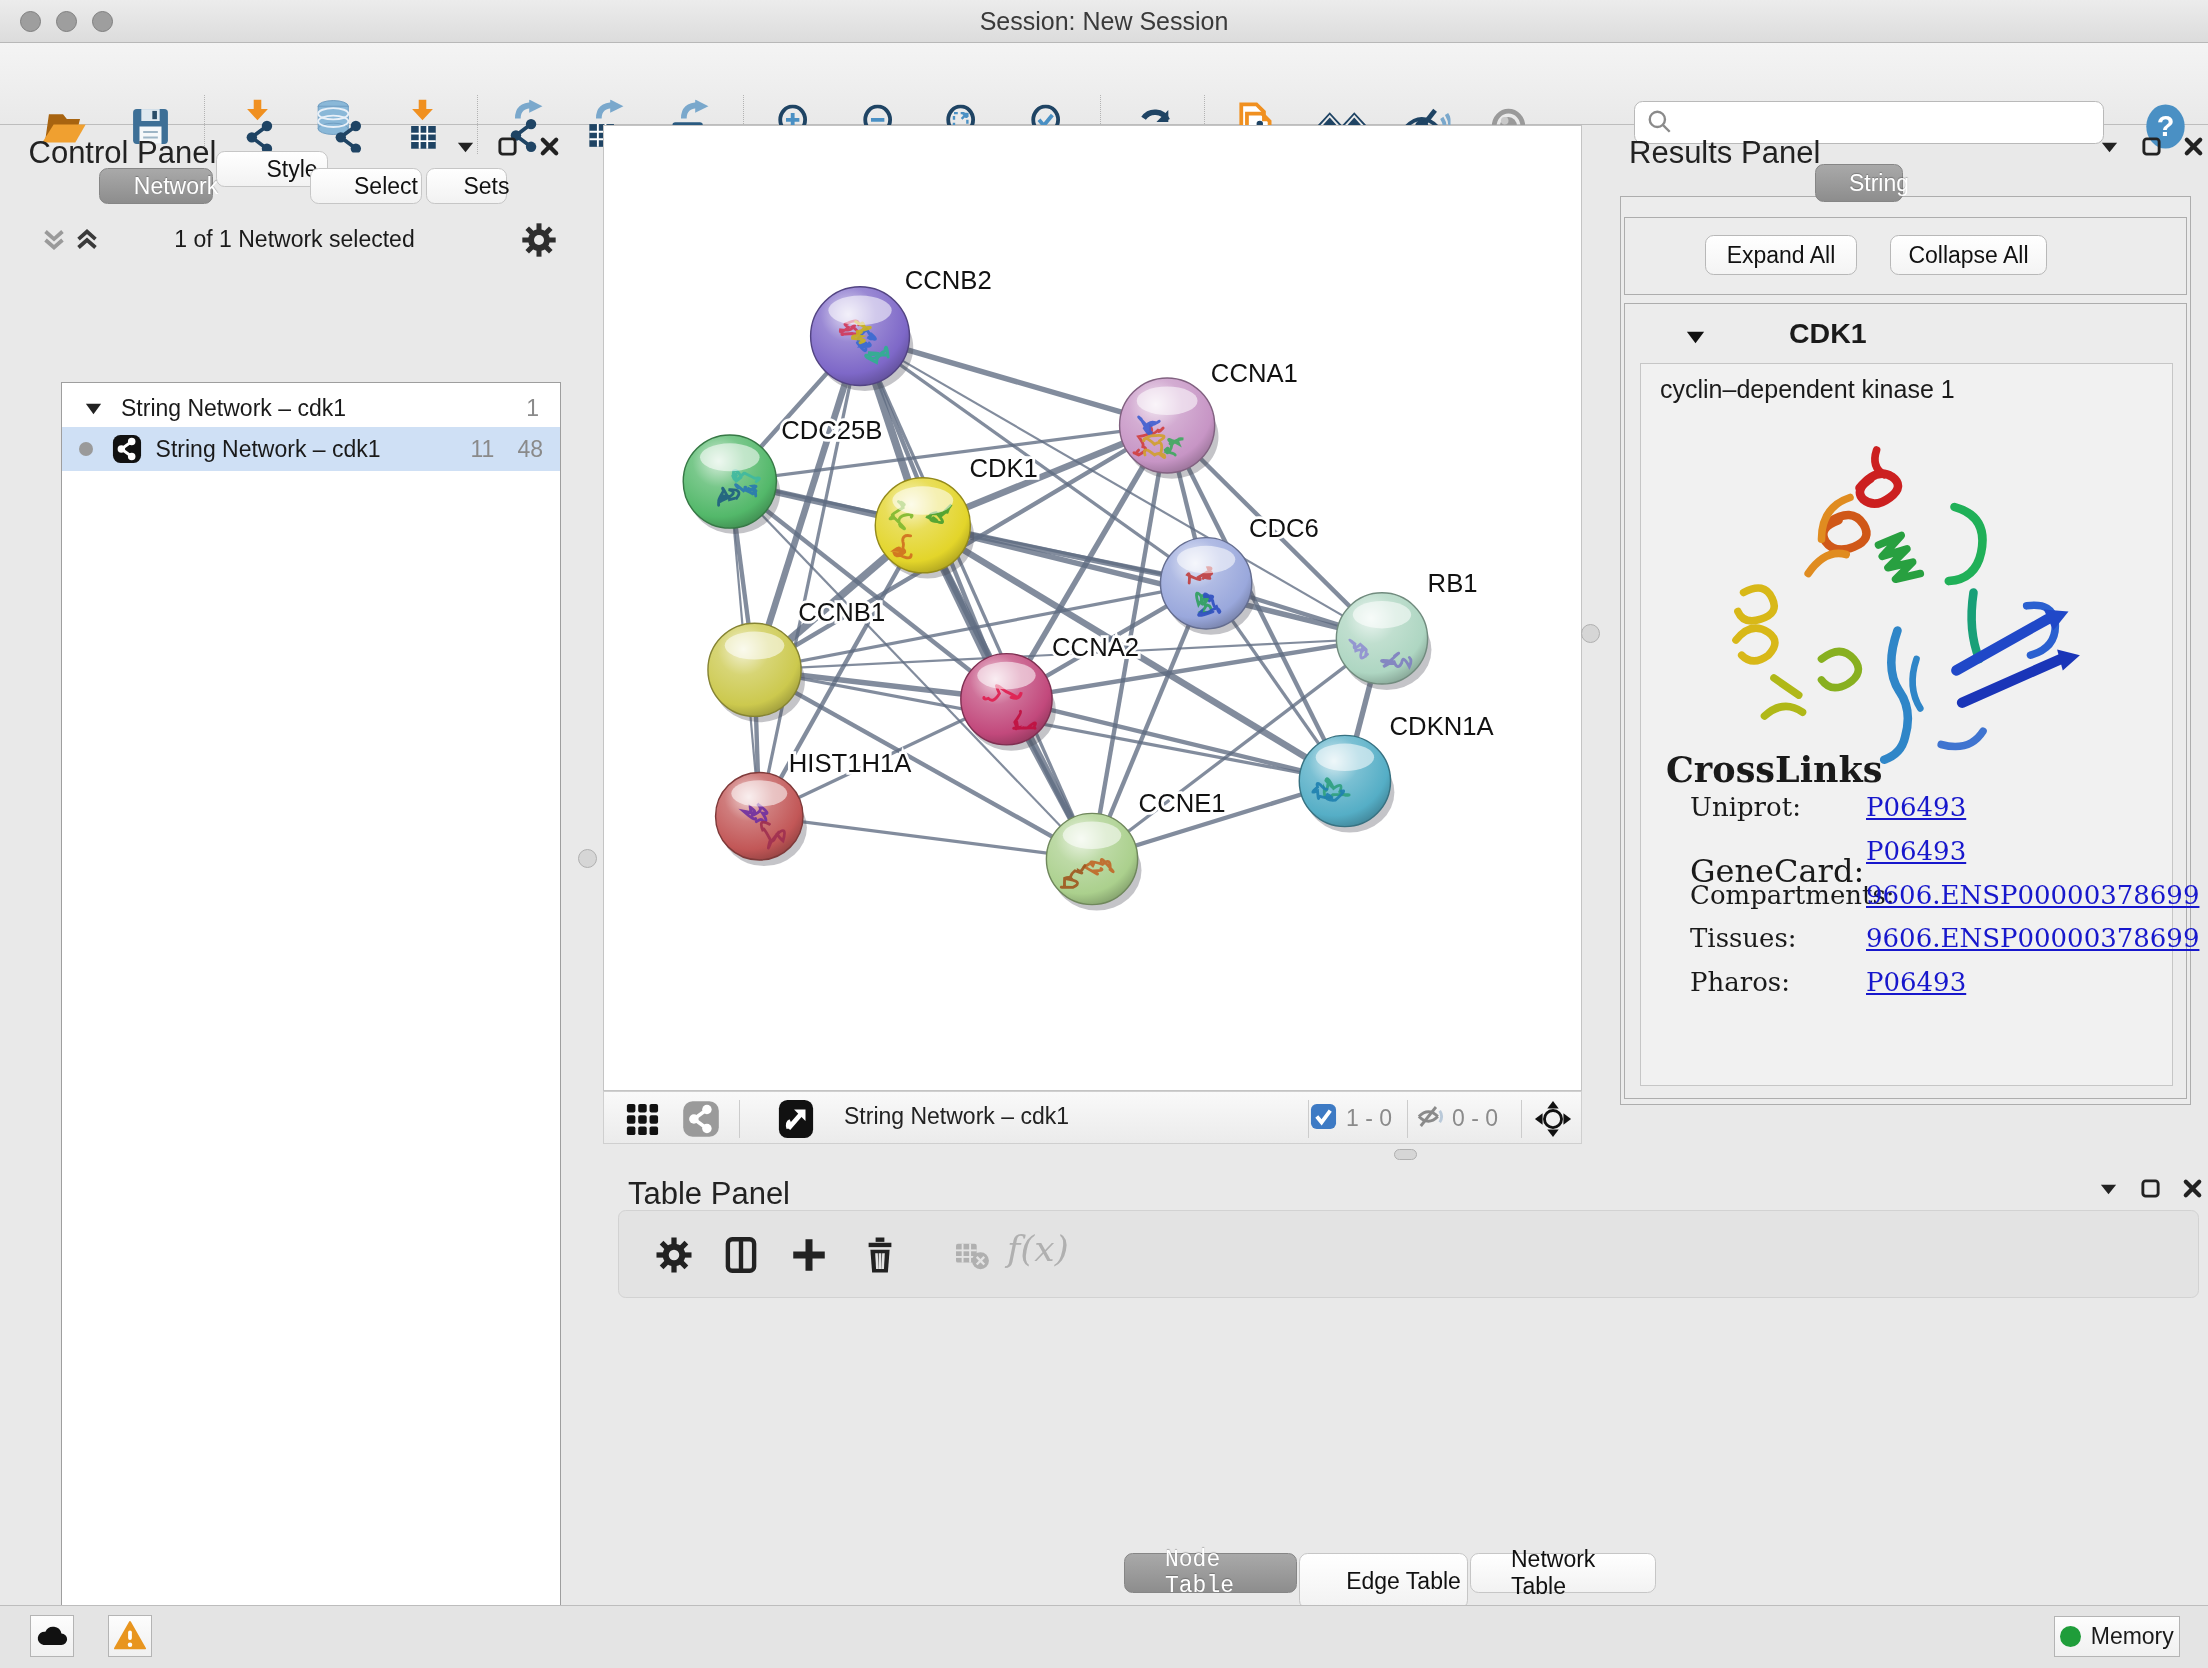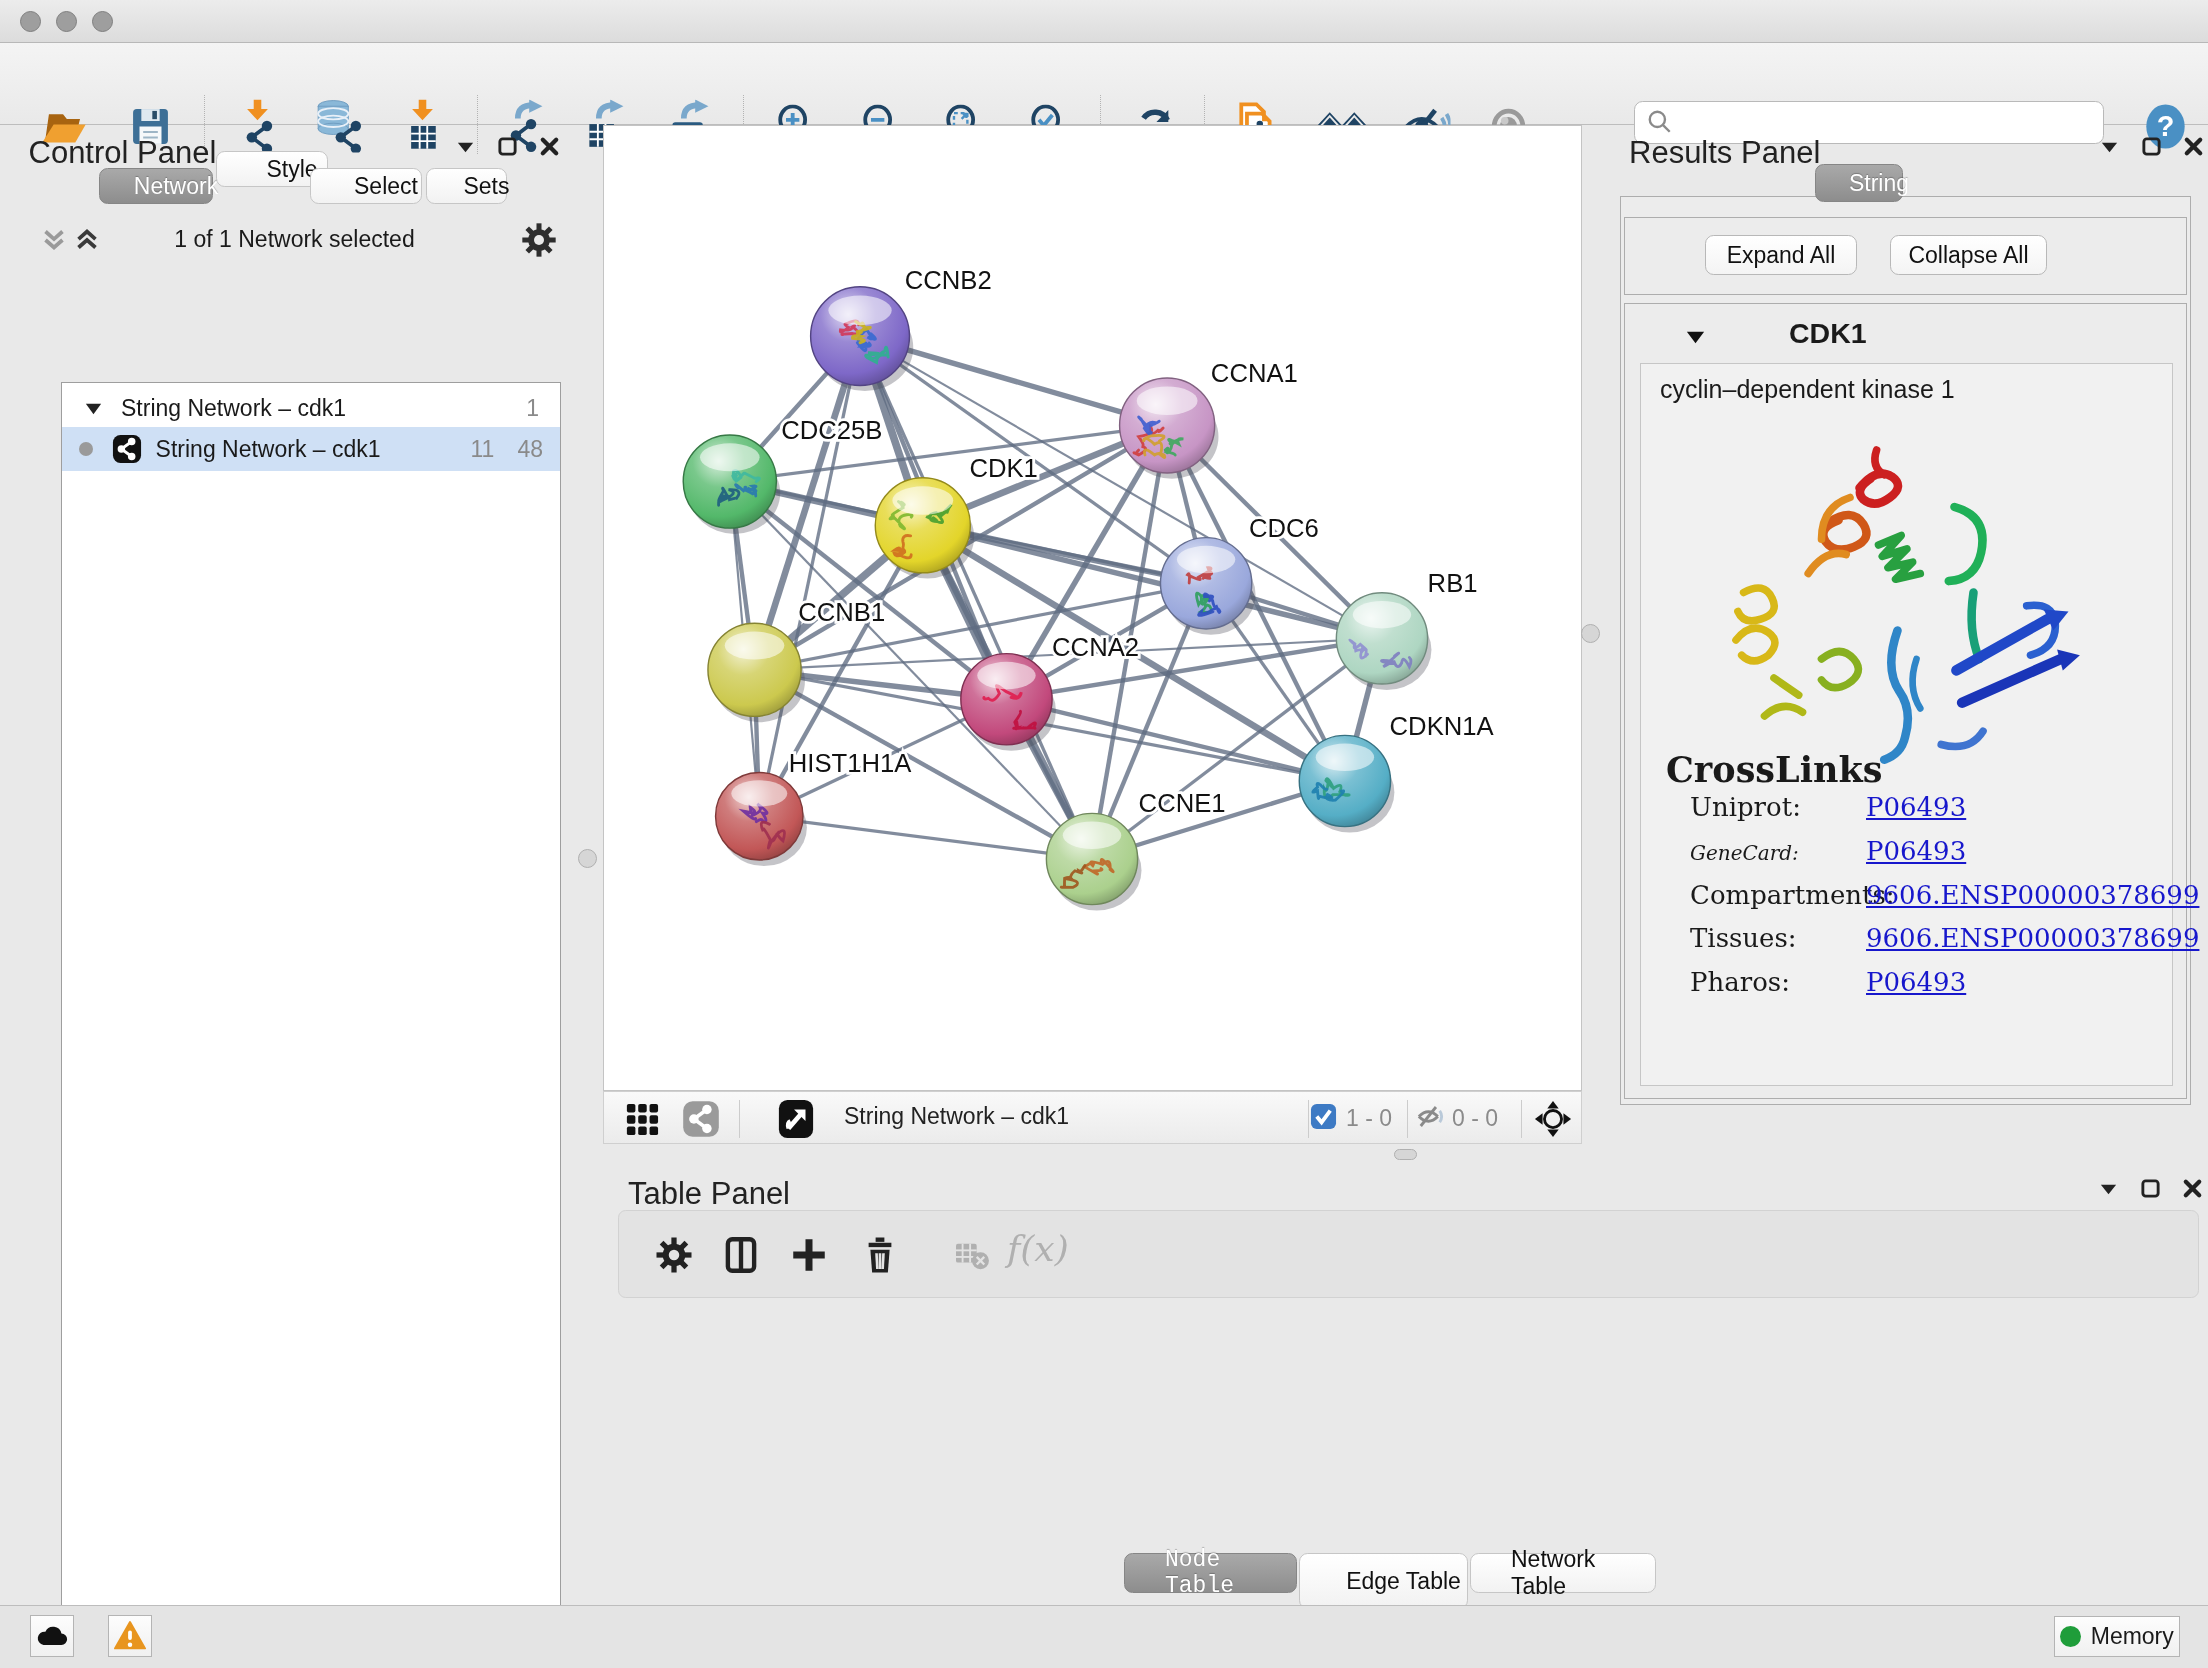--- a/index.html
+++ b/index.html
@@ -55,20 +55,21 @@
   svg{display:block;}
   text{font-family:"Liberation Sans",sans-serif;}
 </style>
 </head>
 <body>
 
 <div class="abs titlebar">
   <span class="light" style="left:20px"></span>
   <span class="light" style="left:56px"></span>
   <span class="light" style="left:92px"></span>
+  <div class="wtitle">Session: New Session</div>
 </div>
 
 <div class="abs toolbar" id="toolbar">
   <div class="searchbox">
     <span style="margin:0 9.5px;display:flex">
       <svg width="28.5" height="28.5" viewBox="0 0 30 30">
           <circle cx="13" cy="12" r="8" fill="none" stroke="#8a8a8a" stroke-width="2.5"></circle>
           <line x1="19" y1="18" x2="26" y2="25" stroke="#8a8a8a" stroke-width="2.5"></line>
         </svg>
     </span>
@@ -762,21 +763,21 @@
         </g>
         <path d="M344 188 l26 2 -16 20z" fill="#2048c8"></path>
         <path d="M358 230 l24 6 -18 16z" fill="#1a35b8"></path>
       </svg>
 
       <div class="serif">
         <span class="abs" style="left:25px;top:385px;font-size:35px;font-weight:bold">CrossLinks</span>
         <div id="crosslinks">
             <span class="abs" style="left: 49px; top: 428px; font-size: 26px;">Uniprot:</span>
             <span class="abs xlink" style="left: 225px; top: 428px; font-size: 26px;">P06493</span>
-            <span class="abs" style="left: 49px; top: 477px; font-size: 20px; font-style: italic;">GeneCard:</span>
+            <span class="abs" style="left: 49px; top: 488px; font-size: 32px;">GeneCard:</span>
             <span class="abs xlink" style="left: 225px; top: 472px; font-size: 26px;">P06493</span>
             <span class="abs" style="left: 49px; top: 516px; font-size: 26px;">Compartments:</span>
             <span class="abs xlink" style="left: 225px; top: 516px; font-size: 26px;">9606.ENSP00000378699</span>
             <span class="abs" style="left: 49px; top: 559px; font-size: 26px;">Tissues:</span>
             <span class="abs xlink" style="left: 225px; top: 559px; font-size: 26px;">9606.ENSP00000378699</span>
             <span class="abs" style="left: 49px; top: 603px; font-size: 26px;">Pharos:</span>
             <span class="abs xlink" style="left: 225px; top: 603px; font-size: 26px;">P06493</span>
           </div>
       </div>
     </div>

